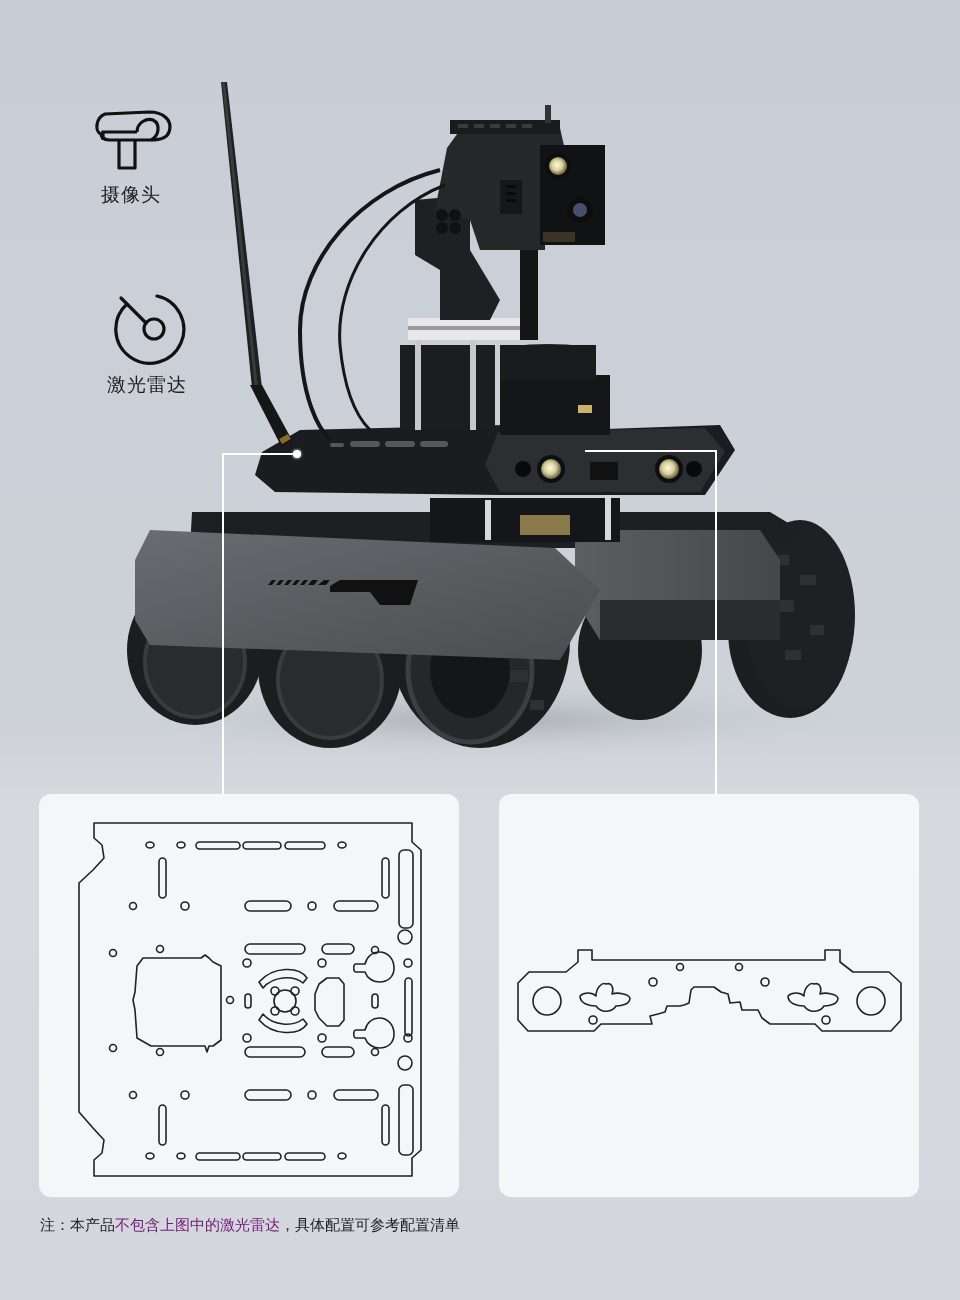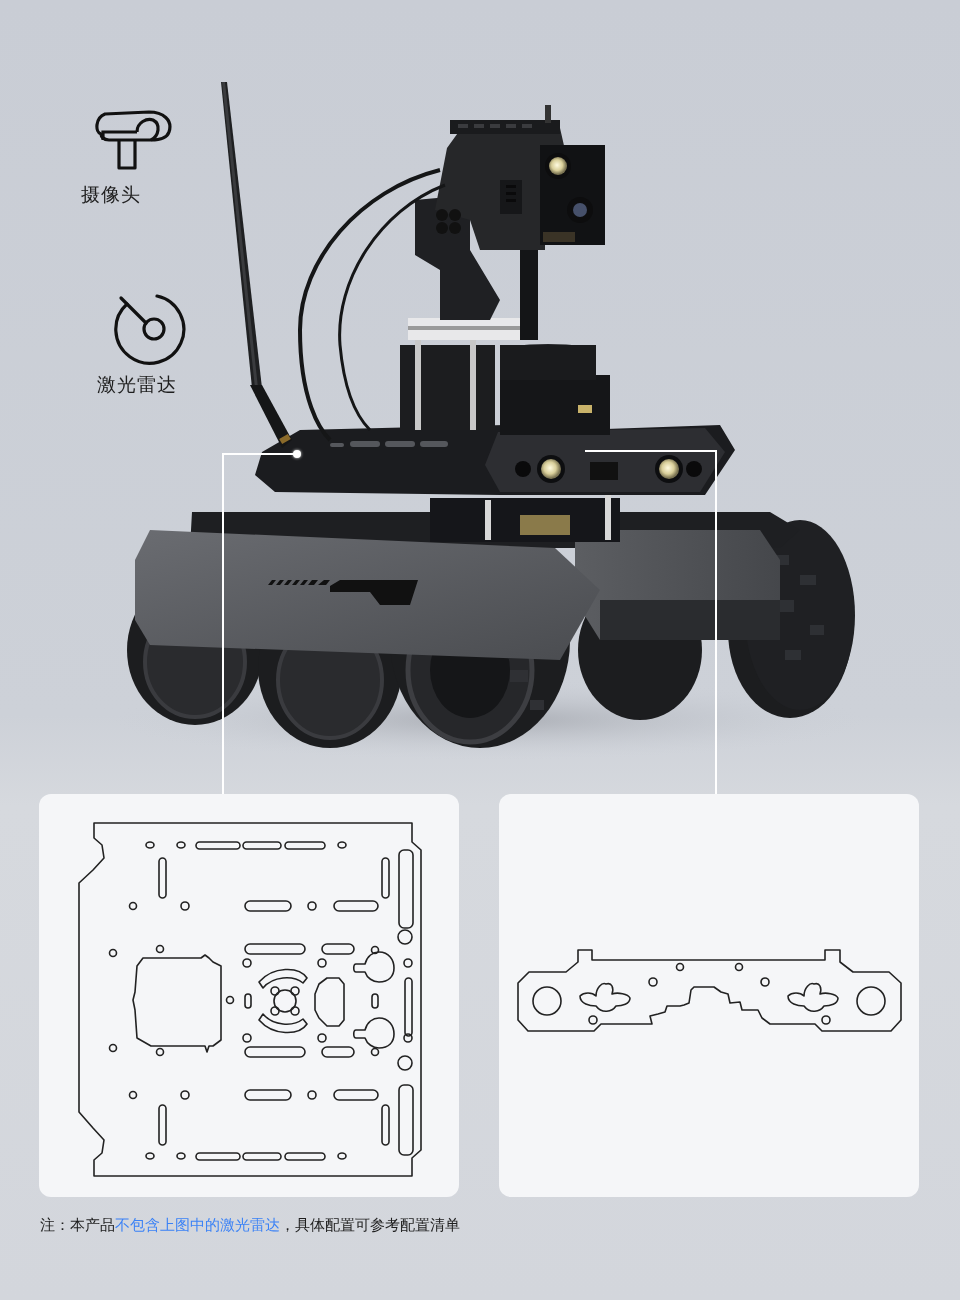--- a/index.html
+++ b/index.html
@@ -1,33 +1,33 @@
 <!DOCTYPE html>
 <html><head>
 <meta charset="utf-8">
 <style>
   html, body { margin:0; padding:0; }
   body {
     width:960px; height:1300px; position:relative; overflow:hidden;
     background: linear-gradient(180deg, #c9cdd5 0%, #cdd1d8 55%, #d6d9de 62%, #d3d6dc 100%);
     font-family: "DejaVu Sans", "Liberation Sans", sans-serif;
   }
-  .feature { position:absolute; width:100px; }
+  .feature { position:absolute; width:100px; text-align:center; }
   .feature svg { display:block; margin:0 auto; }
   .feature-label { font-size:19px; color:#1e1e1e; margin-top:6px; letter-spacing:1px; }
   #robot { position:absolute; left:0; top:0; }
   .card {
     position:absolute; background:#f5f6f8; border-radius:12px;
   }
   .card svg { position:absolute; left:0; top:0; }
   .note {
     position:absolute; left:40px; top:1216px; font-size:15px; color:#1e1e1e;
     white-space:nowrap;
   }
-  .note .red { color:#3b82f6; }
+  .note .red { color:#701a75; }
   .connector { position:absolute; background:#ffffff; }
   .dot { position:absolute; width:8px; height:8px; border-radius:50%; background:#fff; box-shadow:0 0 3px rgba(255,255,255,0.9); }
 </style>
 </head>
 <body>
 
 <svg id="robot" width="960" height="790" viewBox="0 0 960 790">
   <defs>
     <linearGradient id="panelG" x1="0" y1="0" x2="1" y2="1">
       <stop offset="0" stop-color="#6a6c71"></stop>

